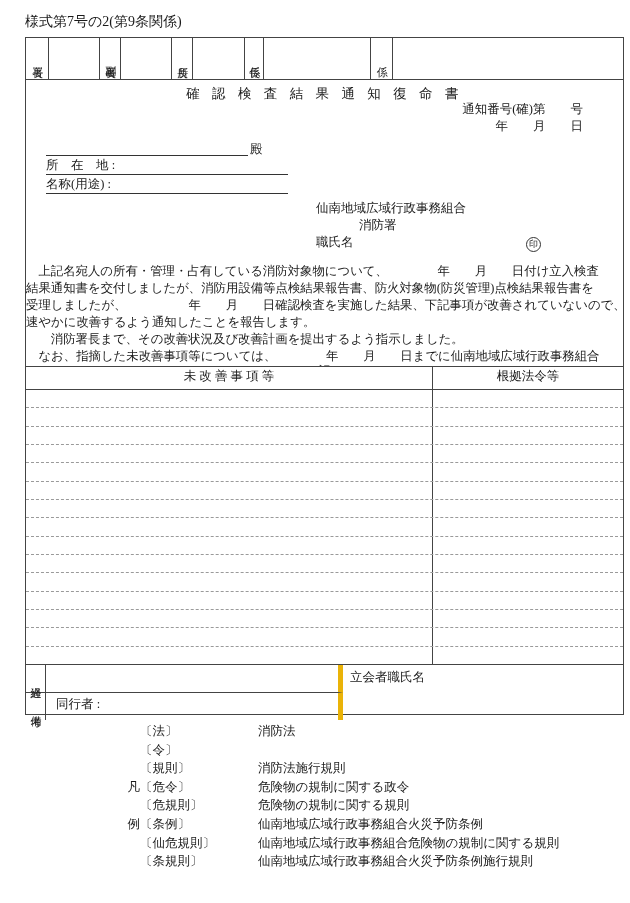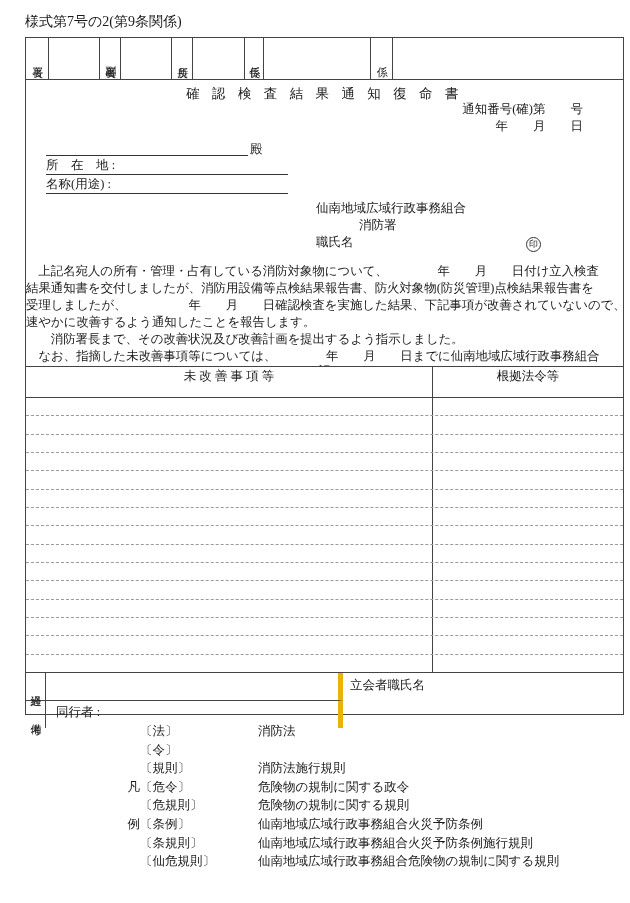--- a/index.html
+++ b/index.html
@@ -41,21 +41,21 @@
     position:absolute; left:210px; top:37px;
     width:15px; height:15px; border:1px solid #333; border-radius:50%;
     font-size:9px; display:flex; align-items:center; justify-content:center; line-height:1;
   }
 
   .body-par { margin:2px 0 0; font-size:12.4px; line-height:17px; }
   .body-par .line { white-space:nowrap; }
   .record-mark { text-align:center; font-size:12.5px; height:13px; line-height:12px; }
 
   
-  .items-head { display:flex; height:32px; border-top:1px solid #444; border-bottom:1px solid #444; font-size:12.5px;justify-content:flex-end; }
+  .items-head { display:flex; height:24px; border-top:1px solid #444; border-bottom:1px solid #444; font-size:12.5px;justify-content:flex-end; }
   .items-head .hl { width:407px; border-right:1px solid #444; text-align:center; line-height:19px; }
   .items-head .hr { flex:1; text-align:center; line-height:19px; }
   .items-body { height:274px; display:flex; flex-direction:column; }
   .items-row { flex:1; display:flex; border-top:1px dashed #9a9a9a; }
   .items-row:first-child { border-top:none; }
   .items-row .cl { width:407px; border-right:1px solid #444; }
   .items-row .cr { flex:1; }
 
   
   .bottom-sec {
@@ -226,21 +226,21 @@
     <span>〔危規則〕</span>
     <span>危険物の規制に関する規則</span>
   </div>
   <div class="legend-row">
     <span class="legend-marker">例</span>
     <span>〔条例〕</span>
     <span>仙南地域広域行政事務組合火災予防条例</span>
   </div>
   <div class="legend-row">
     <span class="legend-marker"></span>
+    <span>〔仙危規則〕</span>
+    <span>仙南地域広域行政事務組合危険物の規制に関する規則</span>
+  </div>
+  <div class="legend-row">
+    <span class="legend-marker"></span>
     <span>〔条規則〕</span>
     <span>仙南地域広域行政事務組合火災予防条例施行規則</span>
   </div>
-  <div class="legend-row">
-    <span class="legend-marker"></span>
-    <span>〔仙危規則〕</span>
-    <span>仙南地域広域行政事務組合危険物の規制に関する規則</span>
-  </div>
 </div>
 
 </body></html>

